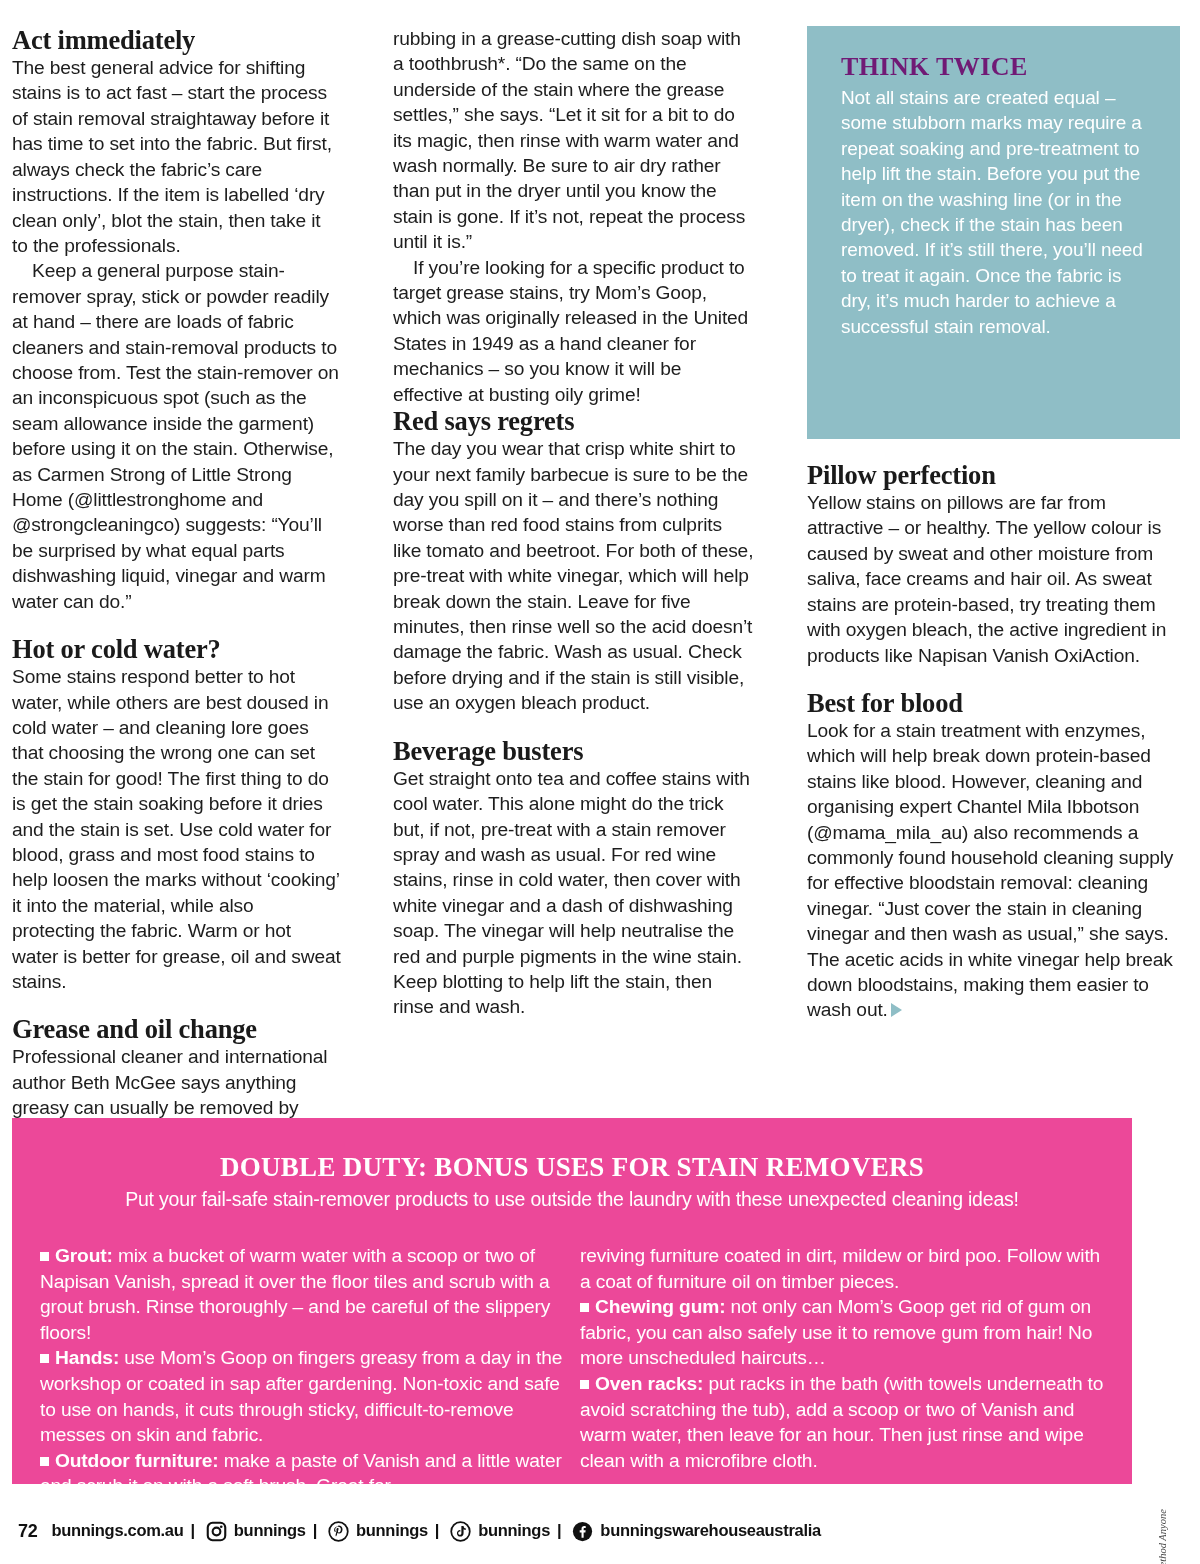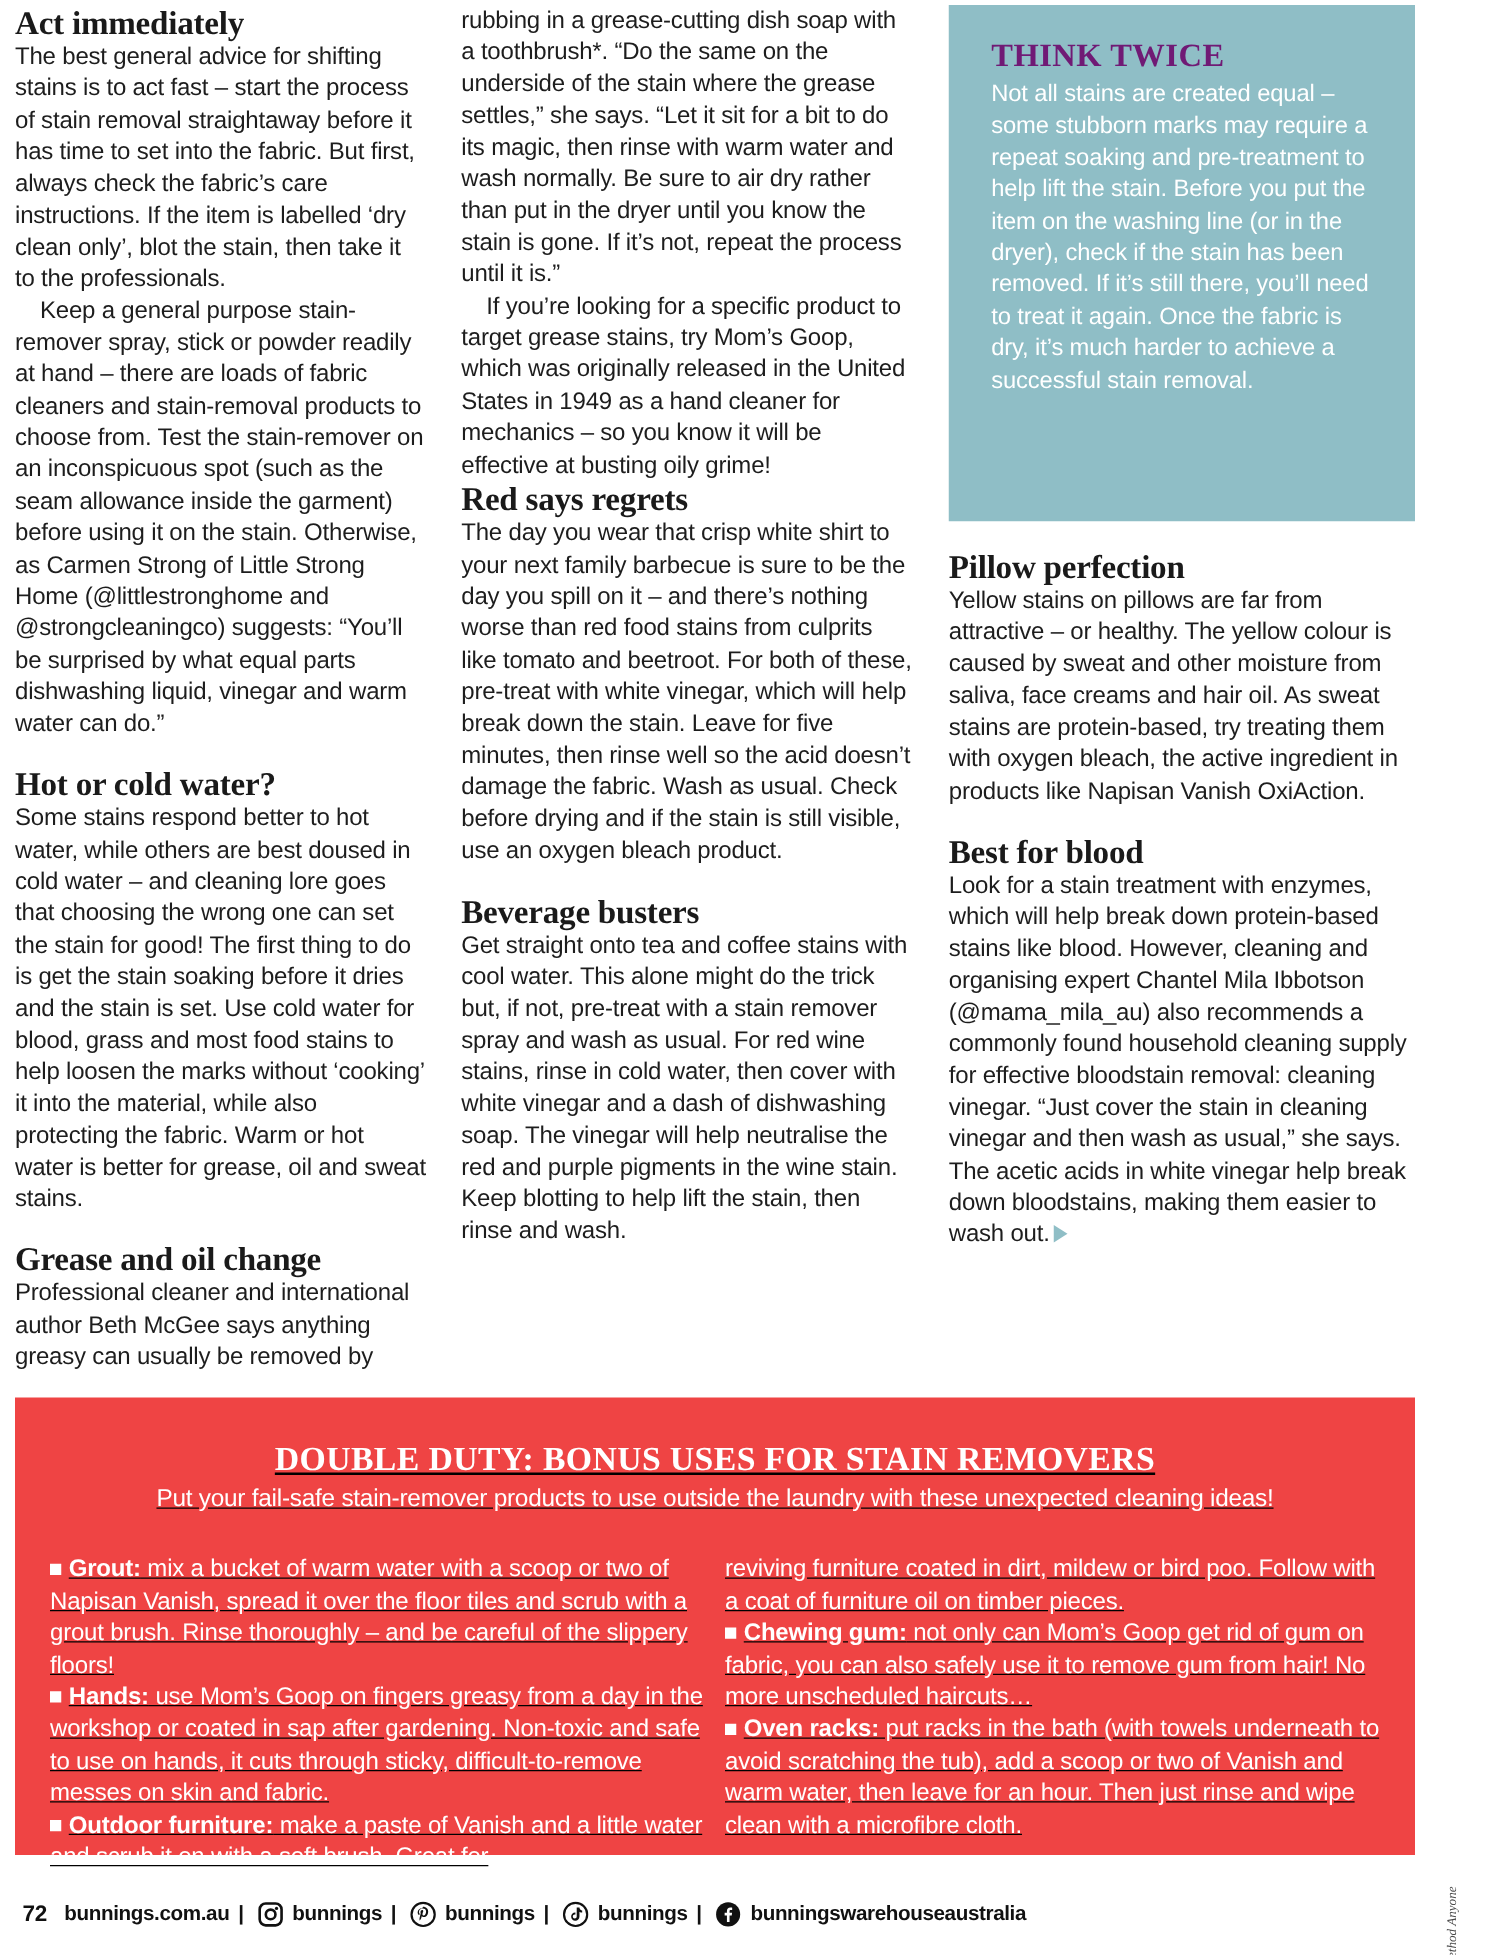--- a/index.html
+++ b/index.html
@@ -18,25 +18,26 @@
 
   
   .page {
     position: absolute;
     inset: 0;
   }
 
   .columns {
     position: absolute;
     left: 12px;
-    top: 4px;
+    top: 26px;
     width: 1120px;
     height: 1098px;
     display: grid;
     grid-template-columns: 357px 390px 373px;
+    gap: 24px;
   }
 
   .col { padding-right: 28px; }
   .col-3 { padding-right: 0; }
 
   
   h2.section-head {
     font-family: "Liberation Serif", serif;
     font-weight: bold;
     font-size: 26.5px;
@@ -94,23 +95,22 @@
     margin-left: 3px;
   }
 
   
   .double-duty {
     position: absolute;
     left: 12px;
     top: 1118px;
     width: 1120px;
     height: 366px;
-    background: #ef4444;
+    background: #ec4899;
     padding: 22px 28px 0 28px;
-    text-decoration: underline;
   }
 
   .dd-title {
     font-family: "Liberation Serif", serif;
     font-weight: bold;
     font-size: 27px;
     letter-spacing: 0.3px;
     color: #ffffff;
     text-align: center;
     margin-top: 12px;
@@ -166,21 +166,21 @@
     text-align: left;
     transform: rotate(-90deg) translate(-300px, -42px);
   }
 
   
   .footer {
     position: absolute;
     left: 18px;
     bottom: 22px;
     display: flex;
-    align-items: center;
+    align-items: flex-start;
     gap: 0;
     font-size: 16.5px;
     font-weight: bold;
     color: #111111;
     letter-spacing: -0.3px;
   }
 
   .page-num {
     font-size: 18px;
     font-weight: bold;

